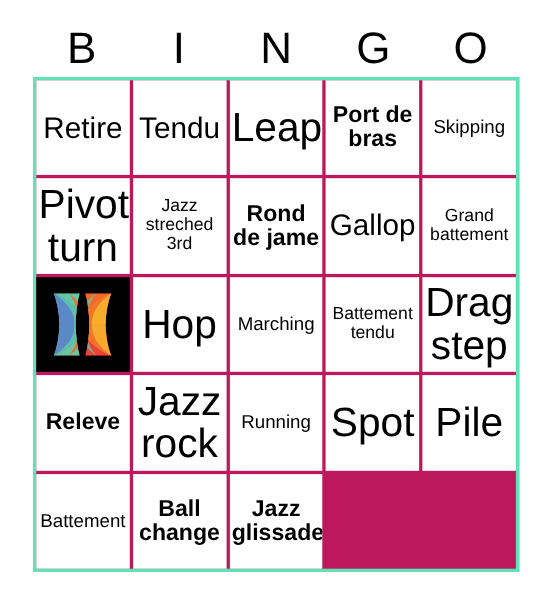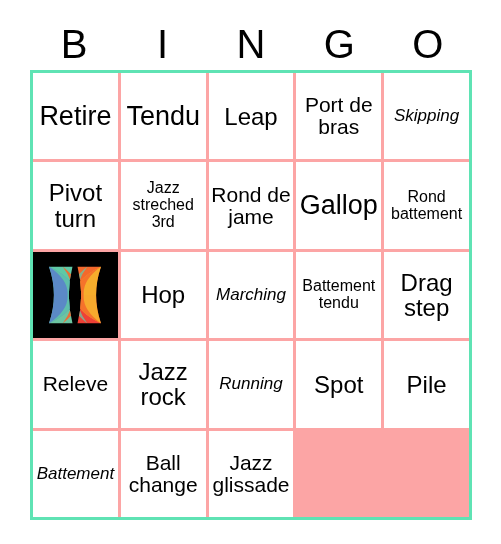--- a/index.html
+++ b/index.html
@@ -42,21 +42,21 @@
   
   #grid {
     position: absolute;
     left: 30px;
     top: 70px;
     width: 442px;
     height: 450px;
     display: grid;
     grid-template-columns: repeat(5, 1fr);
     grid-template-rows: repeat(5, 1fr);
-    background: #fca5a5;
+    background: #be185d;
     gap: 3px;
     border: 3px solid #5fe3b4;
     box-sizing: border-box;
   }
   .cell {
     background: #ffffff;
     display: flex;
     align-items: center;
     justify-content: center;
     text-align: center;
@@ -64,24 +64,24 @@
     line-height: 1.05;
     padding: 1px 2px;
     box-sizing: border-box;
     overflow: hidden;
   }
   .cell span {
     display: block;
     width: 100%;
   }
   
-  .sz-xl  { font-size: 24px; }
+  .sz-xl  { font-size: 37px; }
   .sz-lg  { font-size: 27px; }
-  .sz-md  { font-size: 21px; }
-  .sz-sm  { font-size: 17px; font-style: italic; }
+  .sz-md  { font-size: 21px; font-weight: bold; }
+  .sz-sm  { font-size: 17px; }
   .sz-xs  { font-size: 16px; }
   
   .cell.free {
     background: #000000;
     padding: 0;
   }
   .cell.free svg {
     display: block;
     width: 62px;
     height: 62px;
@@ -122,21 +122,21 @@
       <div class="cell sz-xs">
         <span>Jazz streched 3rd</span>
       </div>
       <div class="cell sz-md">
         <span>Rond de jame</span>
       </div>
       <div class="cell sz-lg">
         <span>Gallop</span>
       </div>
       <div class="cell sz-xs">
-        <span>Rond battement</span>
+        <span>Grand battement</span>
       </div>
       <div class="cell free">
         <svg viewBox="0 0 100 100">
           <defs>
             <clipPath id="bowtie">
               <path d="M8 4 H46 Q34 50 46 96 H8 Q24 50 8 4 Z M92 4 H54 Q66 50 54 96 H92 Q76 50 92 4 Z"></path>
             </clipPath>
           </defs>
           <g clip-path="url(#bowtie)">
             <rect x="0" y="0" width="50" height="50" fill="#5fc9a6"></rect>

